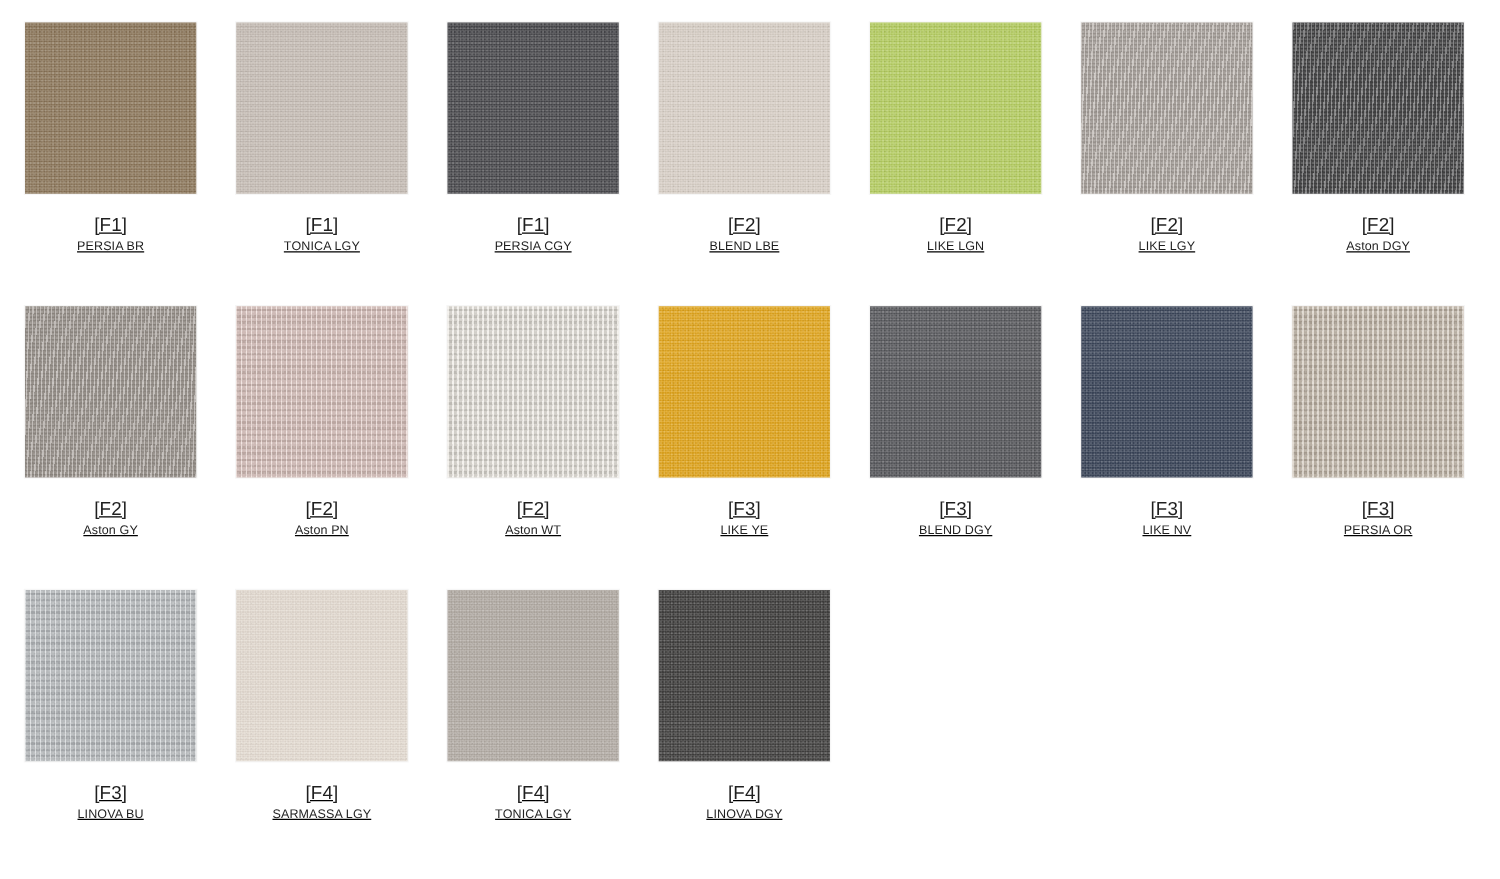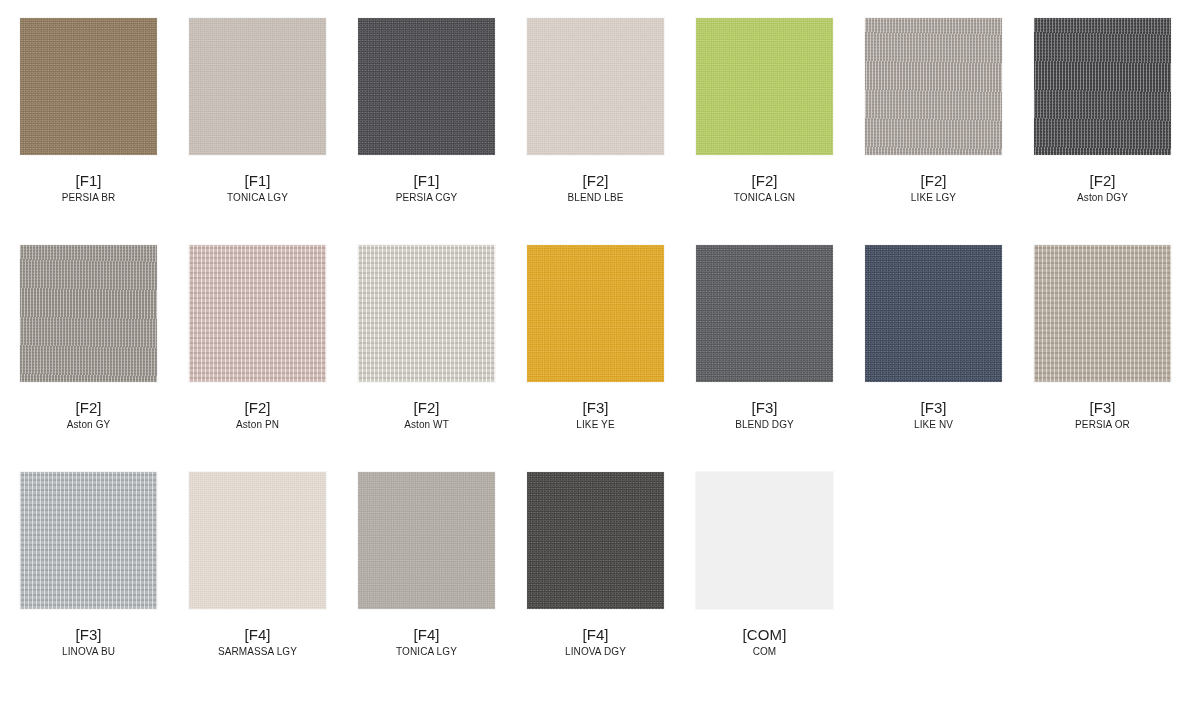--- a/index.html
+++ b/index.html
@@ -24,20 +24,21 @@
     display: grid;
     grid-template-columns: repeat(7, 169px);
     grid-auto-rows: 227px;
     justify-content: start;
     margin-left: 20px;
   }
   .swatch-cell {
     width: 169px;
     height: 227px;
     position: relative;
+    text-decoration: underline;
   }
   .swatch-chip {
     width: 137px;
     height: 137px;
     position: relative;
     overflow: hidden;
     box-shadow: 0 0 0 1px rgba(0,0,0,0.035);
     background-repeat: repeat;
   }
   
@@ -127,21 +128,21 @@
       <div class="swatch-chip tex-fine" style="background-color: rgb(216, 207, 198);"></div>
       <div class="swatch-labels">
         <div class="swatch-code">[F2]</div>
         <div class="swatch-name">BLEND LBE</div>
       </div>
     </div>
     <div class="swatch-cell">
       <div class="swatch-chip tex-fine" style="background-color: rgb(179, 203, 95);"></div>
       <div class="swatch-labels">
         <div class="swatch-code">[F2]</div>
-        <div class="swatch-name">TONICA LGN</div>
+        <div class="swatch-name">LIKE LGN</div>
       </div>
     </div>
     <div class="swatch-cell">
       <div class="swatch-chip tex-melange" style="background-color: rgb(182, 174, 168);"></div>
       <div class="swatch-labels">
         <div class="swatch-code">[F2]</div>
         <div class="swatch-name">LIKE LGY</div>
       </div>
     </div>
     <div class="swatch-cell">
@@ -219,22 +220,15 @@
       <div class="swatch-labels">
         <div class="swatch-code">[F4]</div>
         <div class="swatch-name">TONICA LGY</div>
       </div>
     </div>
     <div class="swatch-cell">
       <div class="swatch-chip tex-fine" style="background-color: rgb(64, 63, 62);"></div>
       <div class="swatch-labels">
         <div class="swatch-code">[F4]</div>
         <div class="swatch-name">LINOVA DGY</div>
-      </div>
-    </div>
-    <div class="swatch-cell">
-      <div class="swatch-chip tex-flat" style="background-color: rgb(240, 240, 240);"></div>
-      <div class="swatch-labels">
-        <div class="swatch-code">[COM]</div>
-        <div class="swatch-name">COM</div>
       </div>
     </div>
   </div>
 
 </body></html>

